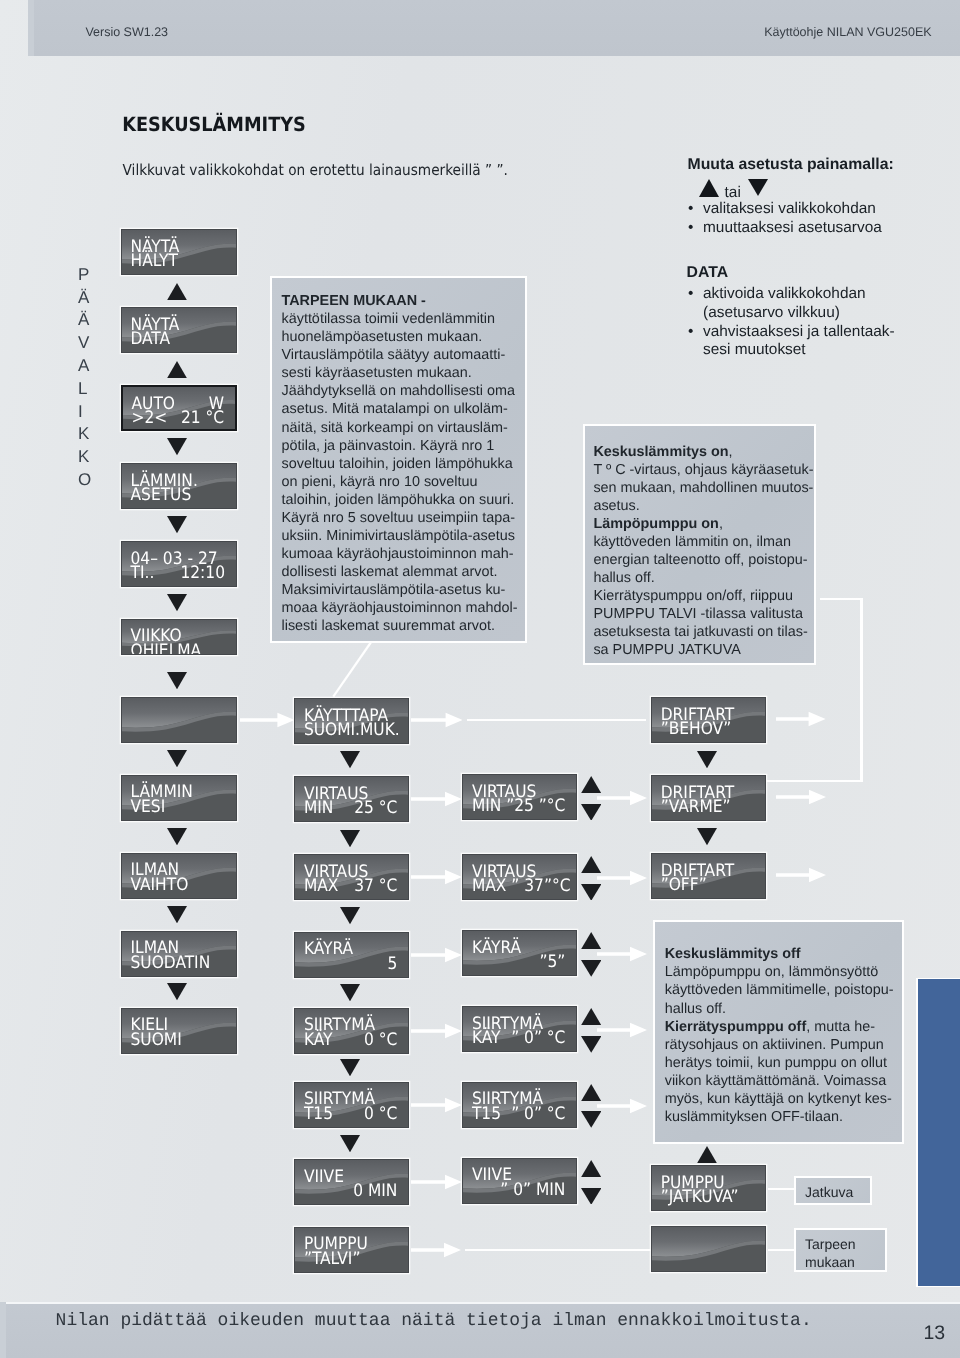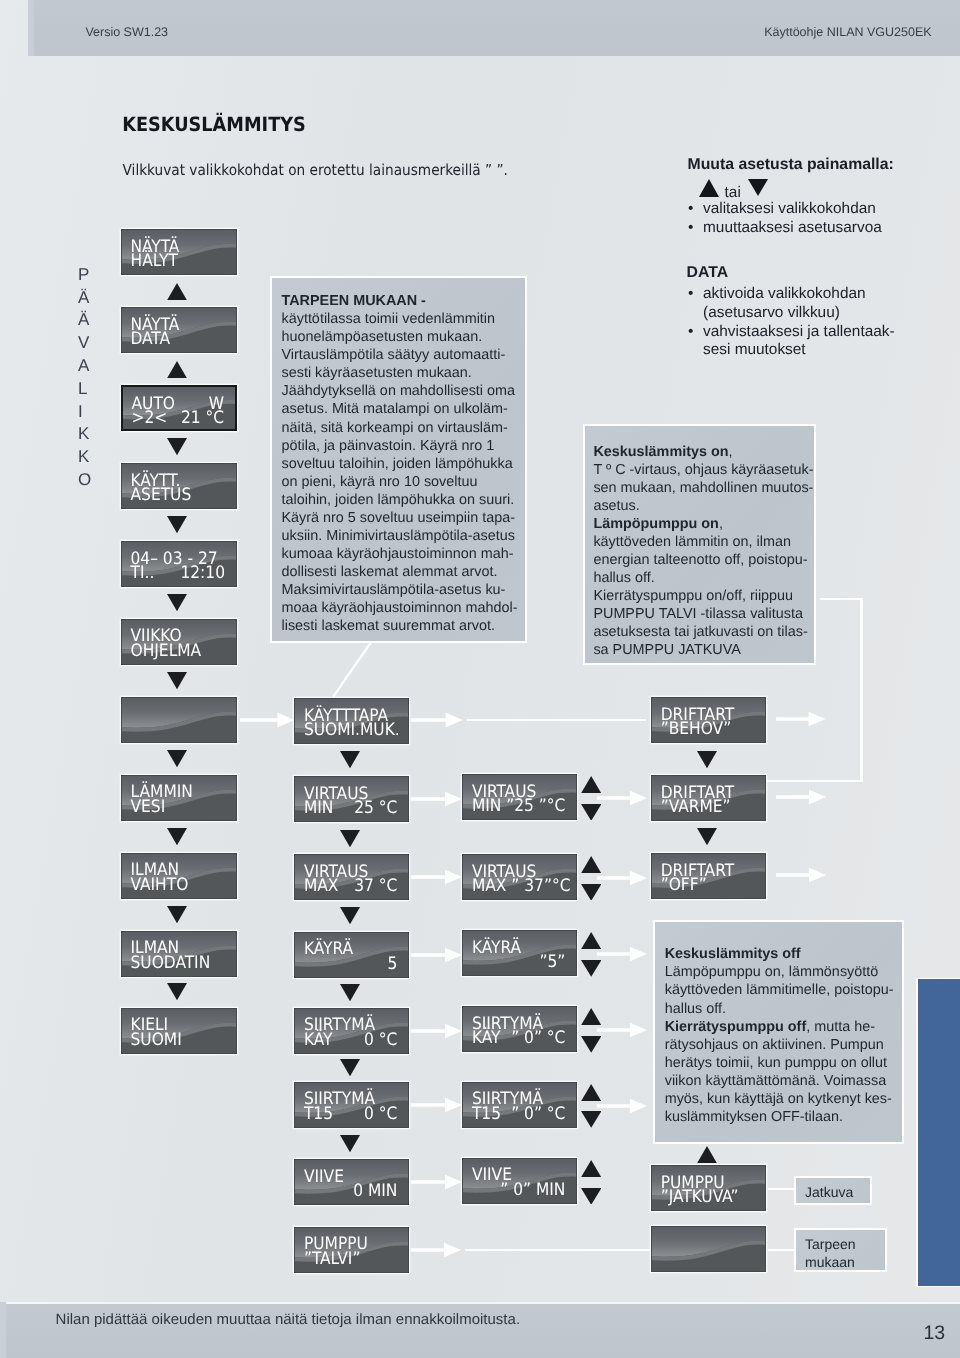--- a/index.html
+++ b/index.html
@@ -12,21 +12,21 @@
 
   
   .band{position:absolute;left:0;width:960px;}
   #hdr{top:0;height:56px;background:linear-gradient(180deg,#c2c8d0 0%,#bfc5cd 100%);margin-left:28px;}
   #hdr-left{position:absolute;top:0;left:0;width:6px;height:56px;background:#c8ced5;}
   #ftr{top:1302.2px;height:55.8px;background:linear-gradient(180deg,#c3c9d1 0%,#bfc5cd 100%);border-top:2.1px solid #f4f6f8;box-sizing:border-box;}
   #ftr-left{position:absolute;top:1302.2px;left:0;width:6px;height:55.8px;background:#c9cfd6;}
   .hdr-txt{position:absolute;font-size:12.5px;color:#363d45;}
   #hdr-ver{top:25.2px;left:57.4px;}
   #hdr-man{top:25.2px;left:736.2px;}
-  #ftr-note{position:absolute;top:1311.3px;left:55.6px;font-size:15px;color:#2f363e;}
+  #ftr-note{position:absolute;top:1311.3px;left:55.6px;font-size:18px;color:#2f363e;font-family:Liberation Mono, monospace;}
   #ftr-page{position:absolute;top:1322.1px;left:923.4px;font-size:19.5px;color:#2a3139;}
 
   
   #title{position:absolute;left:122.2px;top:112.6px;font-size:19.7px;font-weight:bold;
          font-family:"DejaVu Sans",sans-serif;font-stretch:condensed;color:#14181d;}
   #subtitle{position:absolute;left:122.6px;top:161.3px;font-size:15.2px;
          font-family:"DejaVu Sans",sans-serif;font-stretch:condensed;color:#20262c;}
 
   
   #sidebar{position:absolute;left:78.1px;top:263.8px;width:14px;
@@ -193,41 +193,41 @@
             <linearGradient id="g1" x1="0" y1="0" x2="0" y2="1">
               <stop offset="0" stop-color="#5a5d61"></stop>
               <stop offset="0.5" stop-color="#6a6d71"></stop>
               <stop offset="1" stop-color="#8d9093"></stop>
             </linearGradient>
           </defs>
           <rect x="0" y="0" width="115" height="46" fill="#545759"></rect>
           <path d="M0 0 H115 V14.5 C104 13.8 94 15.1 84 17.8 C70 21.6 58 26.2 44 28.8 C30 31.2 14 31.6 0 30.7 Z" fill="url(#g1)"></path>
           <path d="M0 30.7 C14 31.6 30 31.2 44 28.8 C58 26.2 70 21.6 84 17.8 C94 15.1 104 13.8 115 14.5 V18.6 C104 17.9 94 19.2 84 21.9 C70 25.7 58 30.3 44 32.9 C30 35.3 14 35.7 0 34.8 Z" fill="#75787b"></path>
         </svg>
-        <div class="ml r1">KÄYTT.</div>
+        <div class="ml r1">LÄMMIN.</div>
         <div class="ml r2">ASETUS</div>
       </div>
       <div class="mb" style="left: 121px; top: 541px; width: 116px; height: 46px;">
         <svg class="swoosh" viewBox="0 0 115 46" preserveAspectRatio="none">
           <defs>
             <linearGradient id="g1" x1="0" y1="0" x2="0" y2="1">
               <stop offset="0" stop-color="#5a5d61"></stop>
               <stop offset="0.5" stop-color="#6a6d71"></stop>
               <stop offset="1" stop-color="#8d9093"></stop>
             </linearGradient>
           </defs>
           <rect x="0" y="0" width="115" height="46" fill="#545759"></rect>
           <path d="M0 0 H115 V14.5 C104 13.8 94 15.1 84 17.8 C70 21.6 58 26.2 44 28.8 C30 31.2 14 31.6 0 30.7 Z" fill="url(#g1)"></path>
           <path d="M0 30.7 C14 31.6 30 31.2 44 28.8 C58 26.2 70 21.6 84 17.8 C94 15.1 104 13.8 115 14.5 V18.6 C104 17.9 94 19.2 84 21.9 C70 25.7 58 30.3 44 32.9 C30 35.3 14 35.7 0 34.8 Z" fill="#75787b"></path>
         </svg>
         <div class="ml r1">04– 03 - 27</div>
         <div class="ml r2">TI..</div>
         <div class="mr r2">12:10</div>
       </div>
-      <div class="mb" style="left: 121px; top: 618.9px; width: 116px; height: 46px;">
+      <div class="mb" style="left: 121px; top: 618.9px; width: 116px; height: 36px;">
         <svg class="swoosh" viewBox="0 0 115 46" preserveAspectRatio="none">
           <defs>
             <linearGradient id="g1" x1="0" y1="0" x2="0" y2="1">
               <stop offset="0" stop-color="#5a5d61"></stop>
               <stop offset="0.5" stop-color="#6a6d71"></stop>
               <stop offset="1" stop-color="#8d9093"></stop>
             </linearGradient>
           </defs>
           <rect x="0" y="0" width="115" height="46" fill="#545759"></rect>
           <path d="M0 0 H115 V14.5 C104 13.8 94 15.1 84 17.8 C70 21.6 58 26.2 44 28.8 C30 31.2 14 31.6 0 30.7 Z" fill="url(#g1)"></path>

